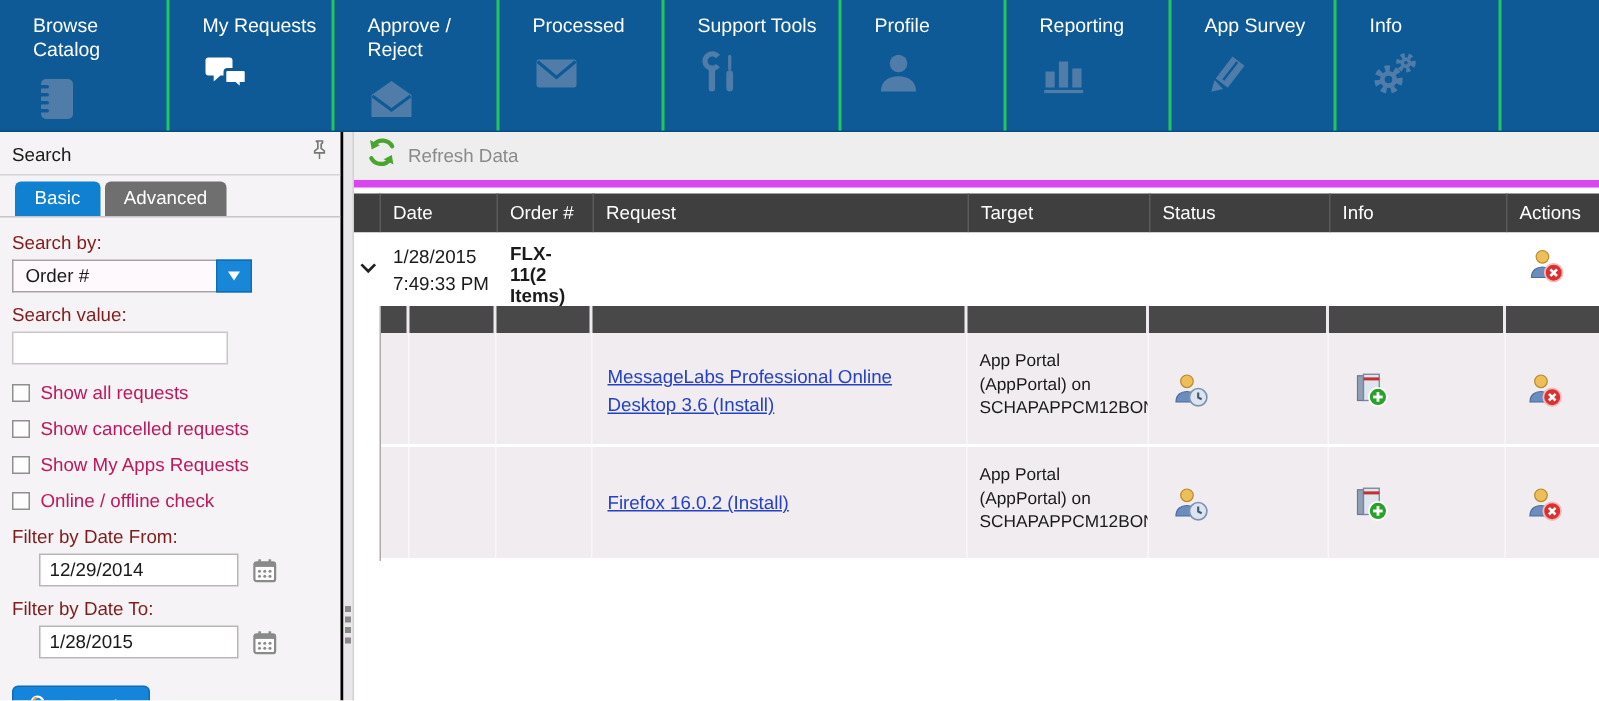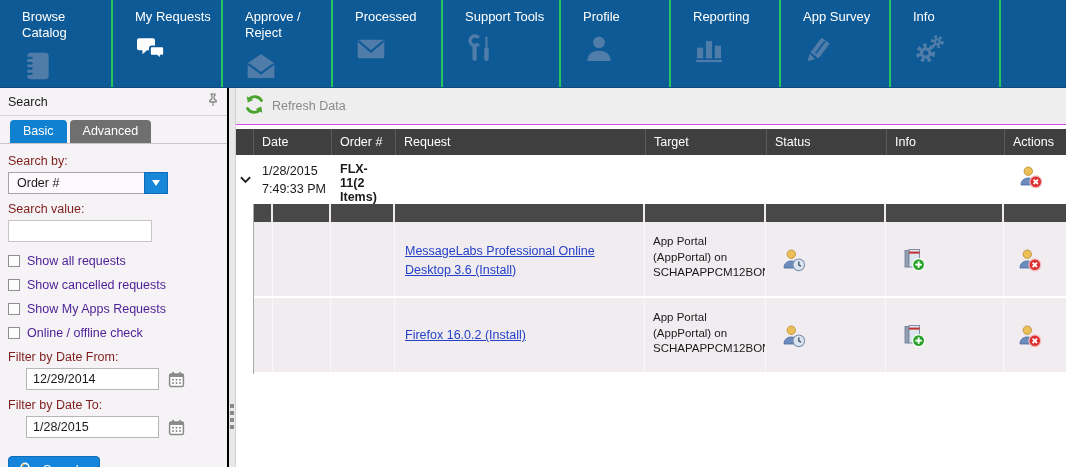--- a/index.html
+++ b/index.html
@@ -35,30 +35,30 @@
   .sb-body { padding:10px 8px 0 8px; }
   .sb-label { font-size:12.5px; color:#7f1d1d; margin-bottom:4px; }
   .dropdown { display:flex; width:160px; height:22px; margin-bottom:8px; }
   .dropdown-value { flex:1; background:#fdf9fd; border:1px solid #a9a1a9; border-right:none;
      font-size:12.5px; color:#1a1a1a; padding:3px 0 0 8px; }
   .dropdown-btn { width:24px; background:#1887d8; border:1px solid #0f6cb8; display:flex; align-items:center; justify-content:center; cursor:pointer; }
   .dd-arrow { width:0; height:0; border-left:4px solid transparent; border-right:4px solid transparent; border-top:6px solid #fff; }
   .text-input { width:144px; height:22px; border:1px solid #c8c4c8; background:#fff; font-size:12.5px; padding:0 5px; font-family:inherit; color:#1a1a1a; }
   .cb-row { display:flex; align-items:center; gap:7px; margin:0 0 10px 0; cursor:pointer; }
   .cb-box { width:12px; height:12px; border:1px solid #8f8f8f; background:#fdfdfd; flex:none; }
-  .cb-label { font-size:12.5px; color:#4c1d95; }
+  .cb-label { font-size:12.5px; color:#be185d; }
   .date-row { display:flex; align-items:center; gap:9px; margin-bottom:8px;padding-left:18px; }
   .date-input { width:133px; height:22px; border:1px solid #b8b4b8; background:#fff; font-size:12.5px; padding:0 6px; font-family:inherit; color:#1a1a1a; }
   .search-btn { margin-top:10px; display:inline-flex; align-items:center; gap:9px;
     background:#1585dc; border:1px solid #0f6cb8; border-radius:4px; color:#fff;
     font-size:12.5px; padding:4px 16px 5px 10px; cursor:pointer; }
   .cal-btn { background:none; border:none; cursor:pointer; height:17px; }
 
   
-  .refresh-bar { height:37px; background:#efeeee; border-bottom:1px solid #d946ef;
+  .refresh-bar { height:37px; background:#efeeee; border-bottom:5px solid #d946ef;
      display:flex; align-items:center; gap:7px; padding-left:8px; }
   .refresh-label { color:#8a8a8a; font-size:12.5px; }
   .grid-gap { height:4px; }
   .hdr-row { display:flex; height:26px; background:#3f3f3f; }
   .hdr-cell { color:#fff; font-size:12.5px; line-height:26px; padding-left:8px;
      border-right:1px solid #5a5a5a; overflow:hidden; }
   .c-exp { width:18px; flex:none; padding-left:0; }
   .c-date { width:78px; flex:none; }
   .c-order { width:64px; flex:none; }
   .c-req { width:250px; flex:none; }

